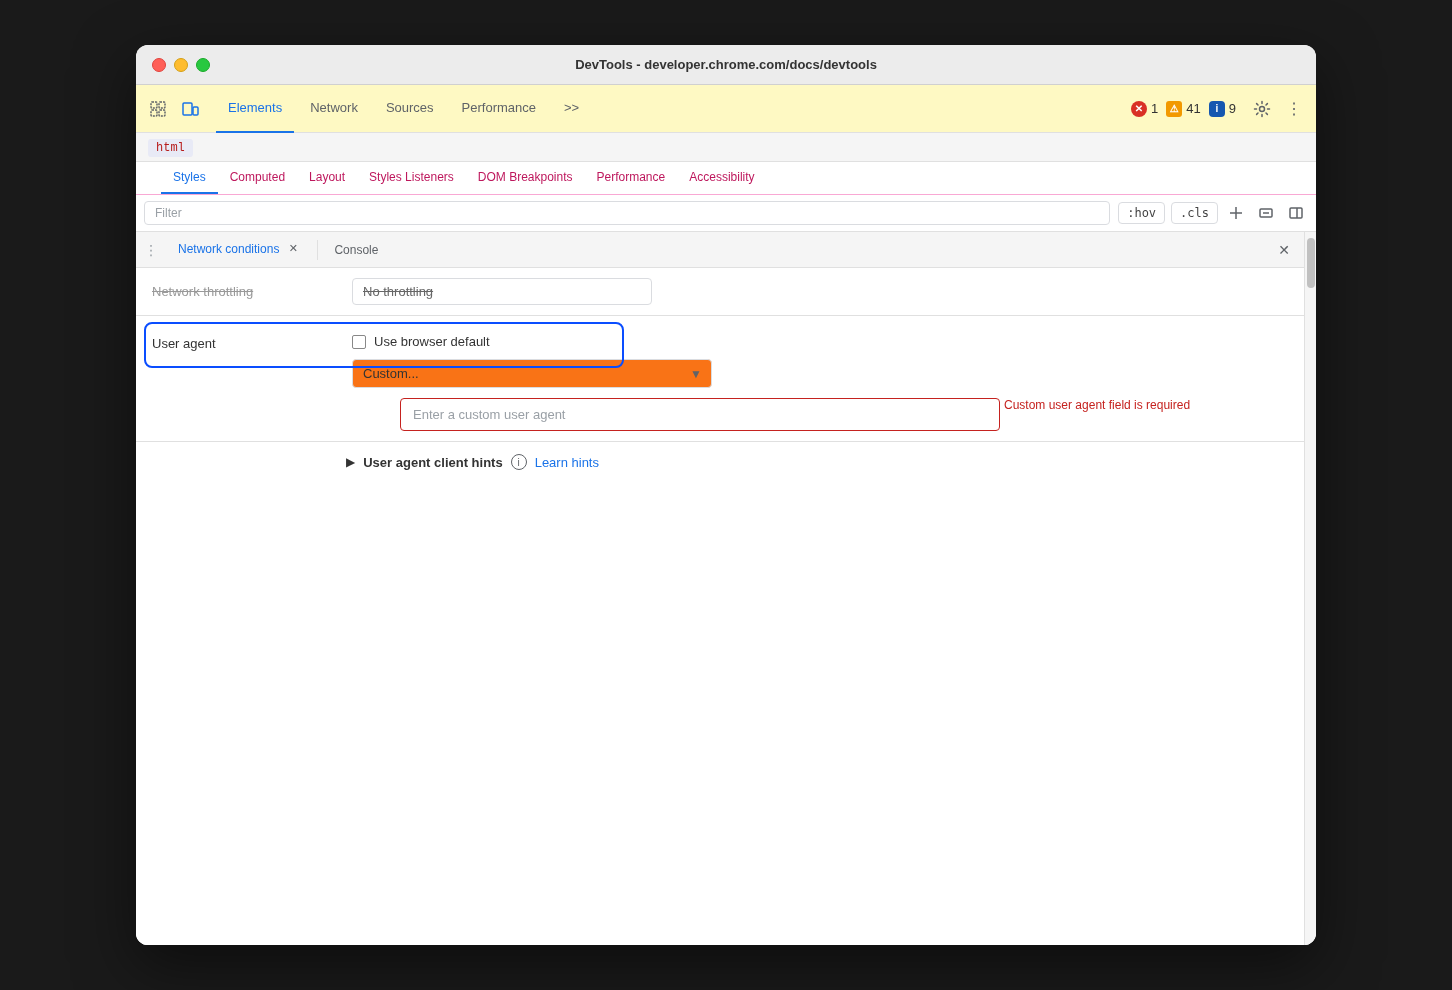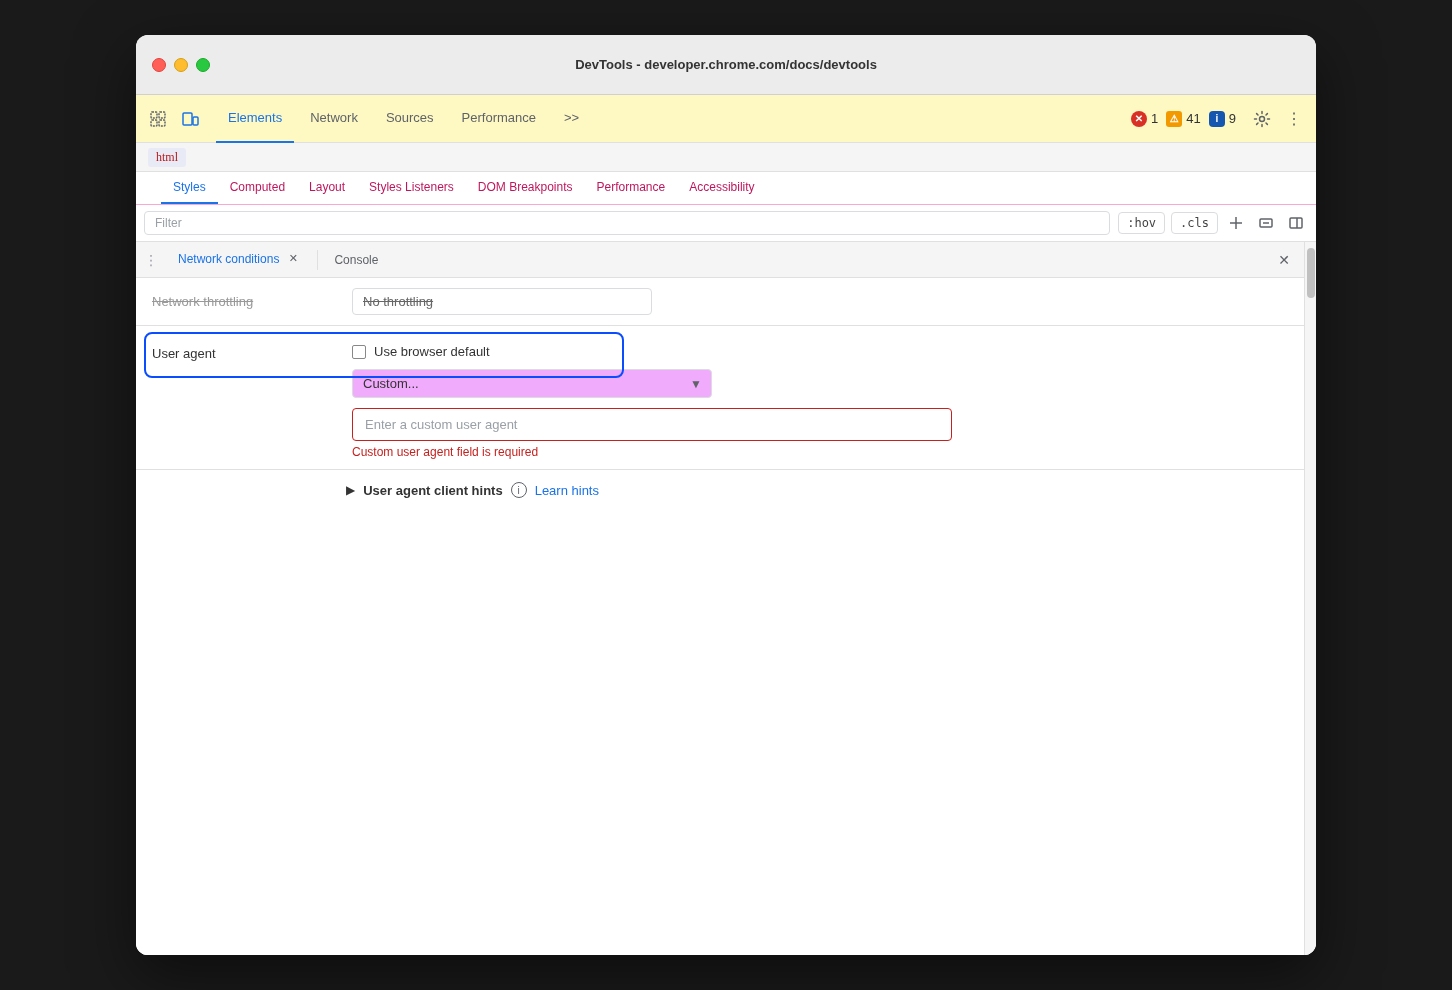--- a/index.html
+++ b/index.html
@@ -16,21 +16,21 @@
       width: 1180px;
       background: #f5f5f5;
       border-radius: 12px;
       overflow: hidden;
       box-shadow: 0 20px 60px rgba(0,0,0,0.5);
     }
 
     
     .title-bar {
       background: #ececec;
-      height: 60px;
+      height: 40px;
       display: flex;
       align-items: center;
       padding: 0 16px;
       border-bottom: 1px solid #d0d0d0;
       position: relative;
     }
     .traffic-lights {
       display: flex;
       gap: 8px;
       align-items: center;
@@ -157,21 +157,21 @@
       padding: 4px 12px;
       border-bottom: 1px solid #e0e0e0;
     }
     .breadcrumb-tag {
       display: inline-block;
       background: #e8eaf6;
       color: #b71c1c;
       font-size: 12px;
       padding: 2px 8px;
       border-radius: 3px;
-      font-family: Liberation Serif, serif;
+      font-family: Liberation Mono, monospace;
     }
 
     
     .styles-tabs {
       display: flex;
       border-bottom: 1px solid #f9a8d4;
       background: #fff;
       padding: 0 25px;
     }
     .styles-tab {
@@ -391,41 +391,42 @@
       position: relative;
       width: 360px;
     }
 
     .select-wrapper select {
       width: 100%;
       padding: 6px 44px 6px 10px;
       font-size: 13px;
       border: 1px solid #dadce0;
       border-radius: 4px;
-      background: #f0abfc;
+      background: #f97316;
       color: #333;
       appearance: none;
       cursor: pointer;
       outline: none;
     }
 
     .select-arrow {
       position: absolute;
       right: 10px;
       top: 50%;
       transform: translateY(-50%);
       pointer-events: none;
       color: #5f6368;
       font-size: 12px;
     }
 
     .custom-input-row {
       display: flex;
-      flex-direction: column;
+      flex-direction: row;
       gap: 4px;
+      margin-left: 48px;
     }
 
     .custom-user-agent-input {
       width: 600px;
       padding: 8px 12px;
       font-size: 13px;
       border: 1.5px solid #c5221f;
       border-radius: 4px;
       color: #333;
       outline: none;

